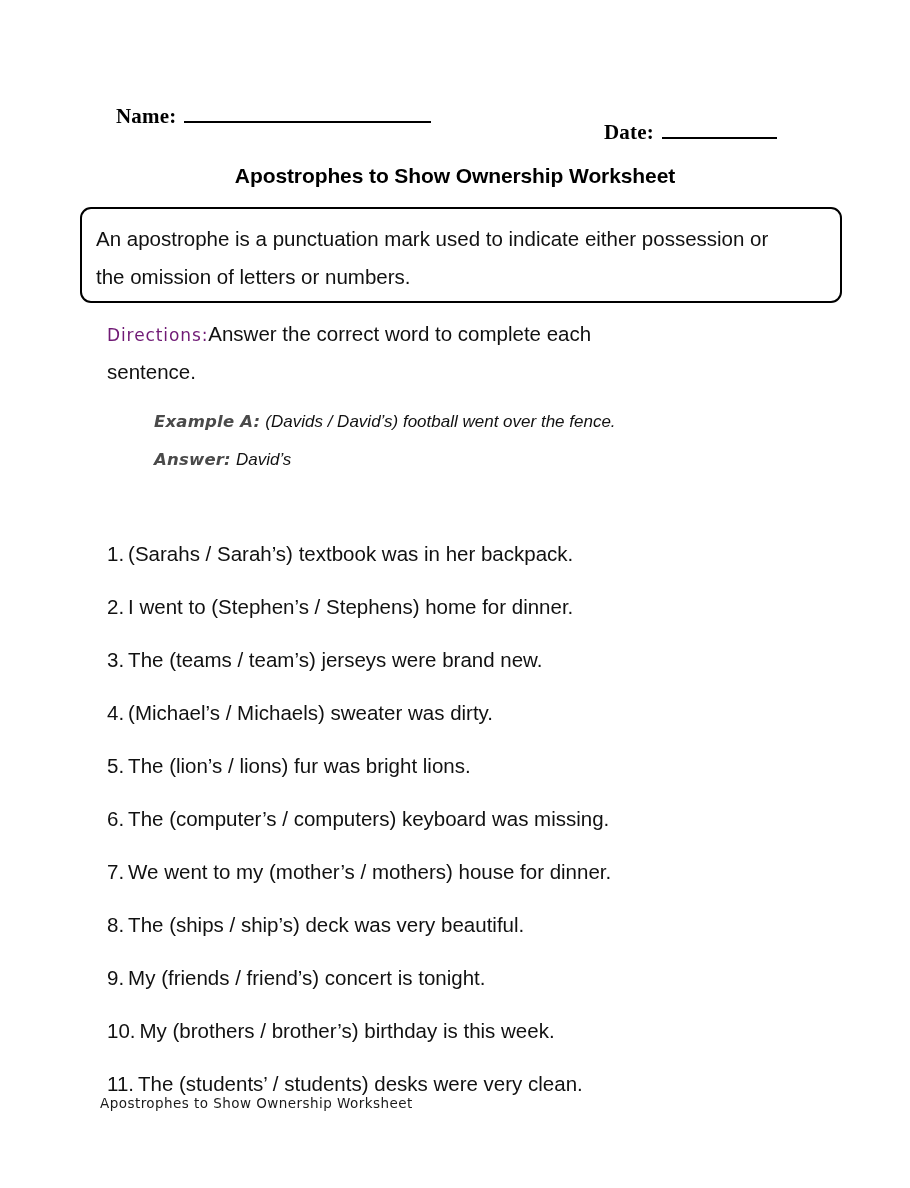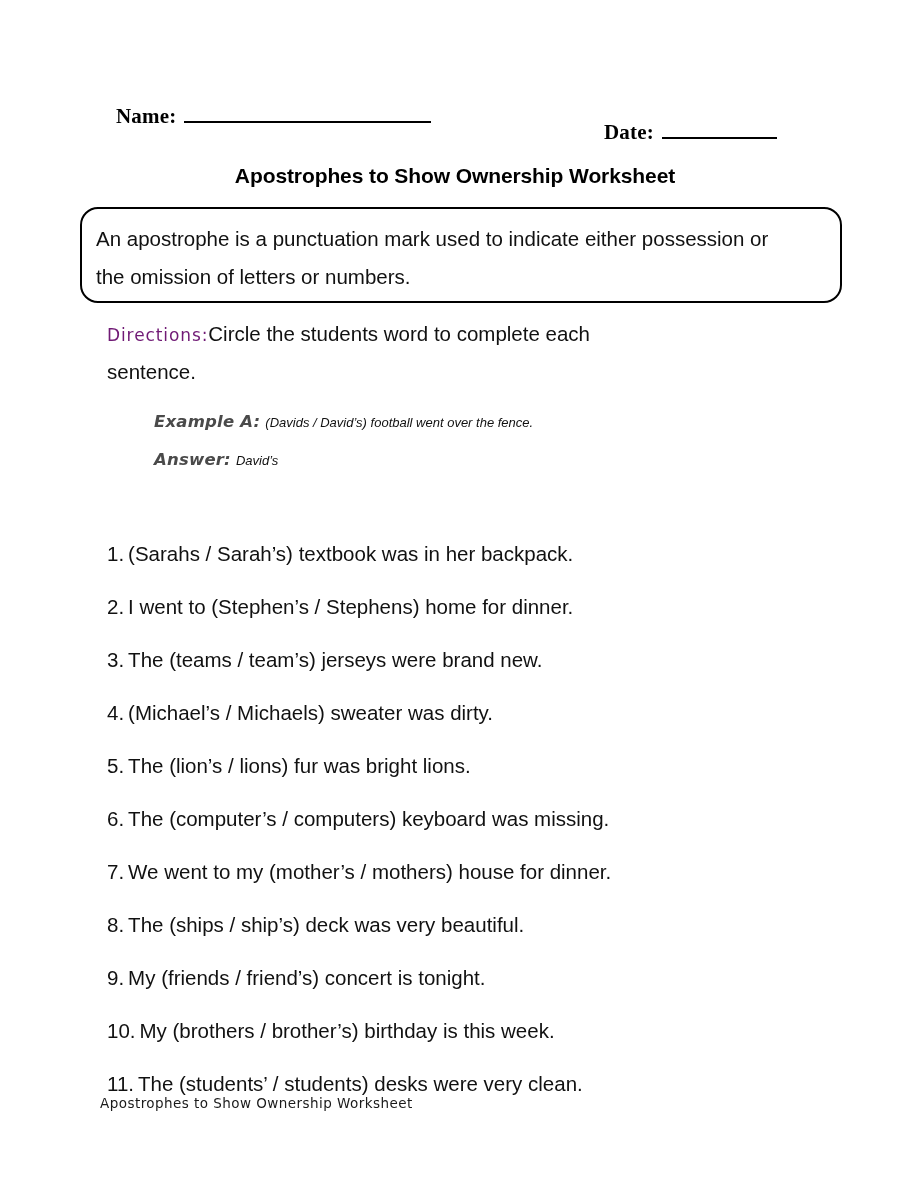--- a/index.html
+++ b/index.html
@@ -69,21 +69,21 @@
   }
 
   
   .definition-box {
     position: absolute;
     left: 80px;
     top: 207px;
     width: 762px;
     height: 96px;
     border: 2px solid #000;
-    border-radius: 18px;
+    border-radius: 11px;
     box-sizing: border-box;
   }
   .definition-text {
     position: absolute;
     left: 14px;
     top: 11px;
     width: 700px;
     font-size: 20.5px;
     line-height: 38px;
     color: #111;
@@ -131,21 +131,21 @@
   .example-label {
     font-size: 16.5px;
     font-weight: bold;
     font-style: italic;
     color: #4a4a4a;
     font-family: "DejaVu Sans", sans-serif;
     letter-spacing: 0.2px;
     margin-left: 36px;
   }
   .example-text {
-    font-size: 13px;
+    font-size: 17px;
     font-style: italic;
     color: #111;
     margin-left: 5px;
   }
 
   
   .questions {
     position: absolute;
     left: 107px;
     top: 504px;
@@ -188,21 +188,21 @@
   </div>
 </div>
 
 <div class="worksheet-title">Apostrophes to Show Ownership Worksheet</div>
 
 <div class="definition-box">
   <div class="definition-text">An apostrophe is a punctuation mark used to indicate either possession or the omission of letters or numbers.</div>
 </div>
 
 <div class="directions-block">
-  <span class="directions-label">Directions:</span><span class="directions-text">Circle the students word to complete each</span>
+  <span class="directions-label">Directions:</span><span class="directions-text">Answer the correct word to complete each</span>
 </div>
 <div class="directions-line2">sentence.</div>
 
 <div class="example-row">
   <span class="example-label">Example A:</span><span class="example-text">(Davids / David’s) football went over the fence.</span>
 </div>
 <div class="answer-row">
   <span class="example-label">Answer:</span><span class="example-text">David’s</span>
 </div>
 

